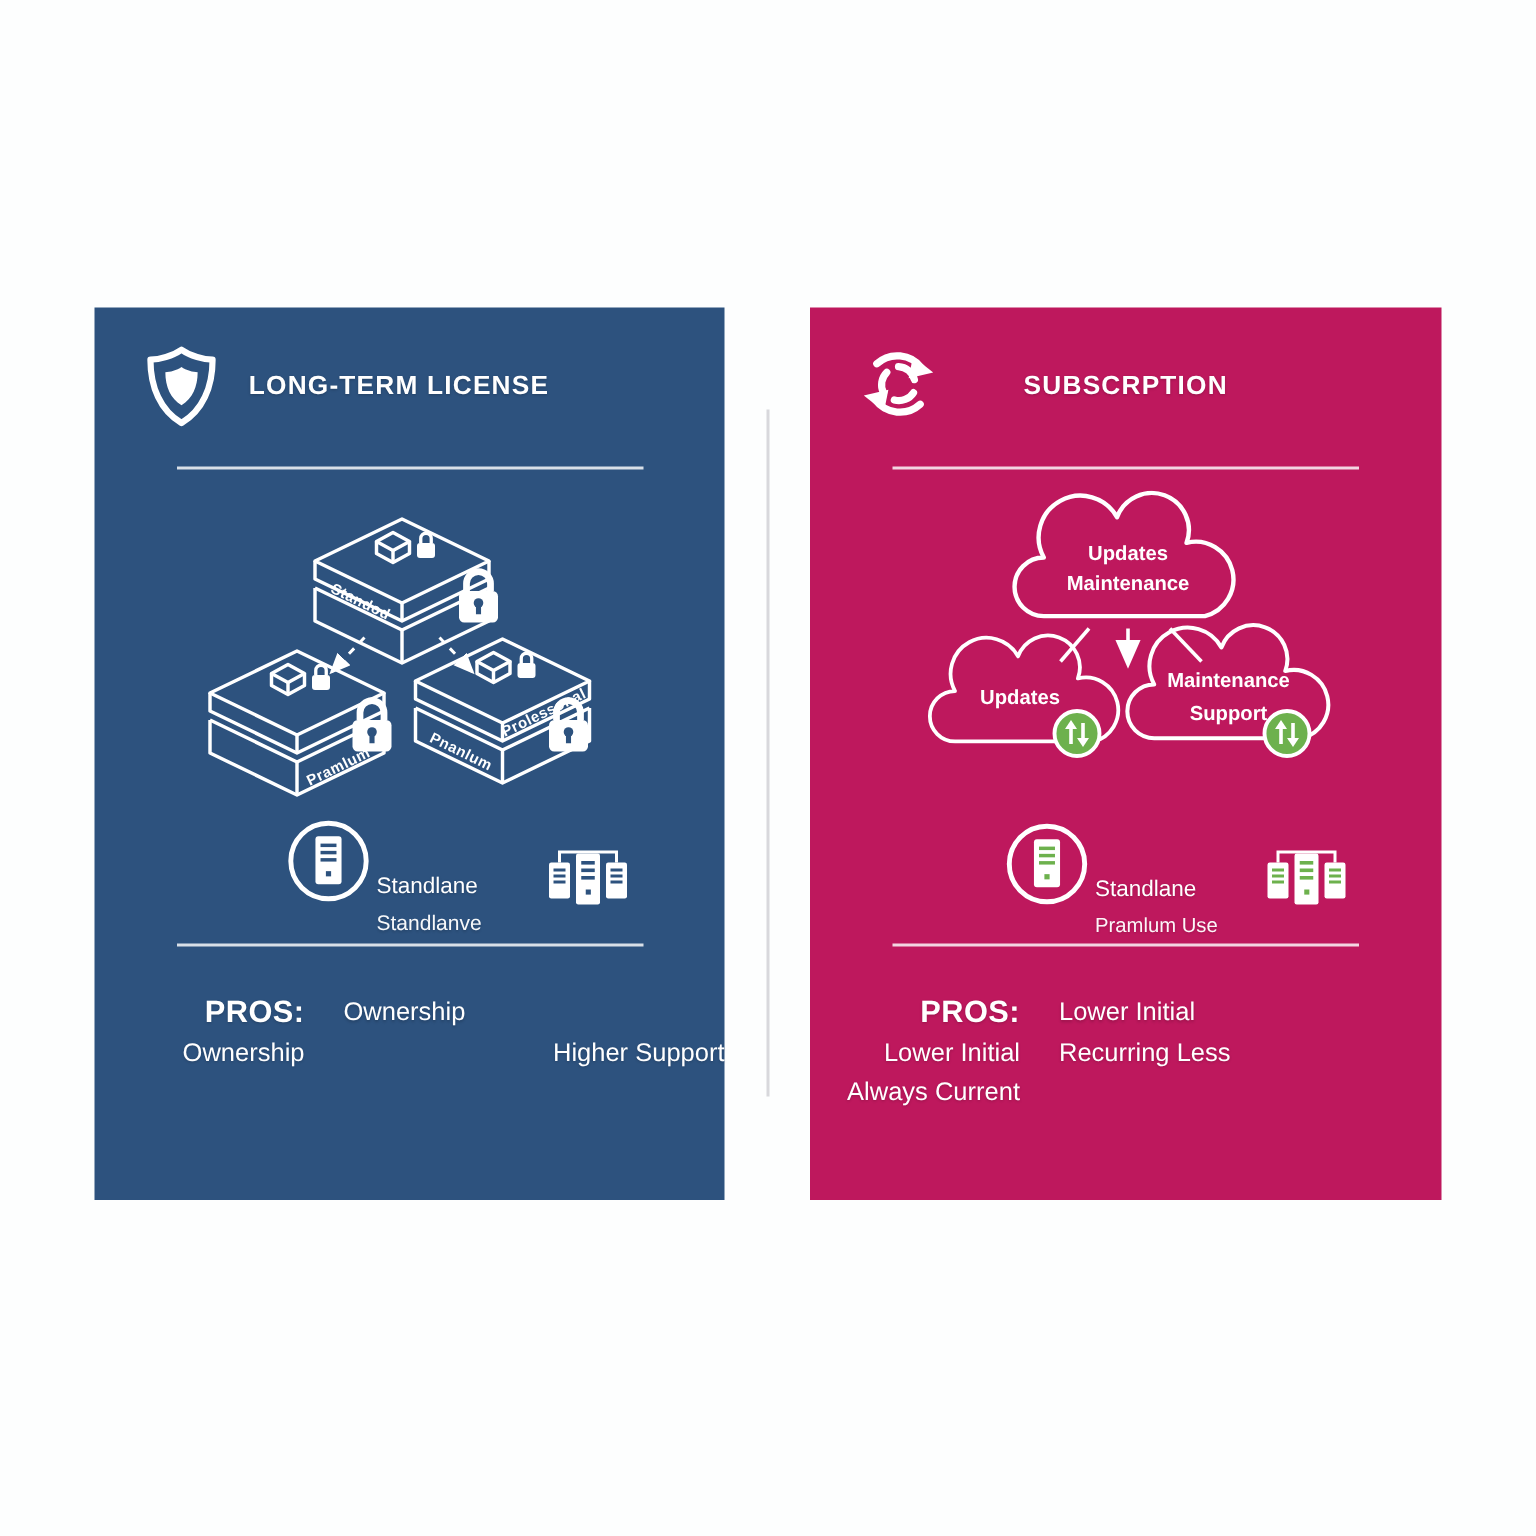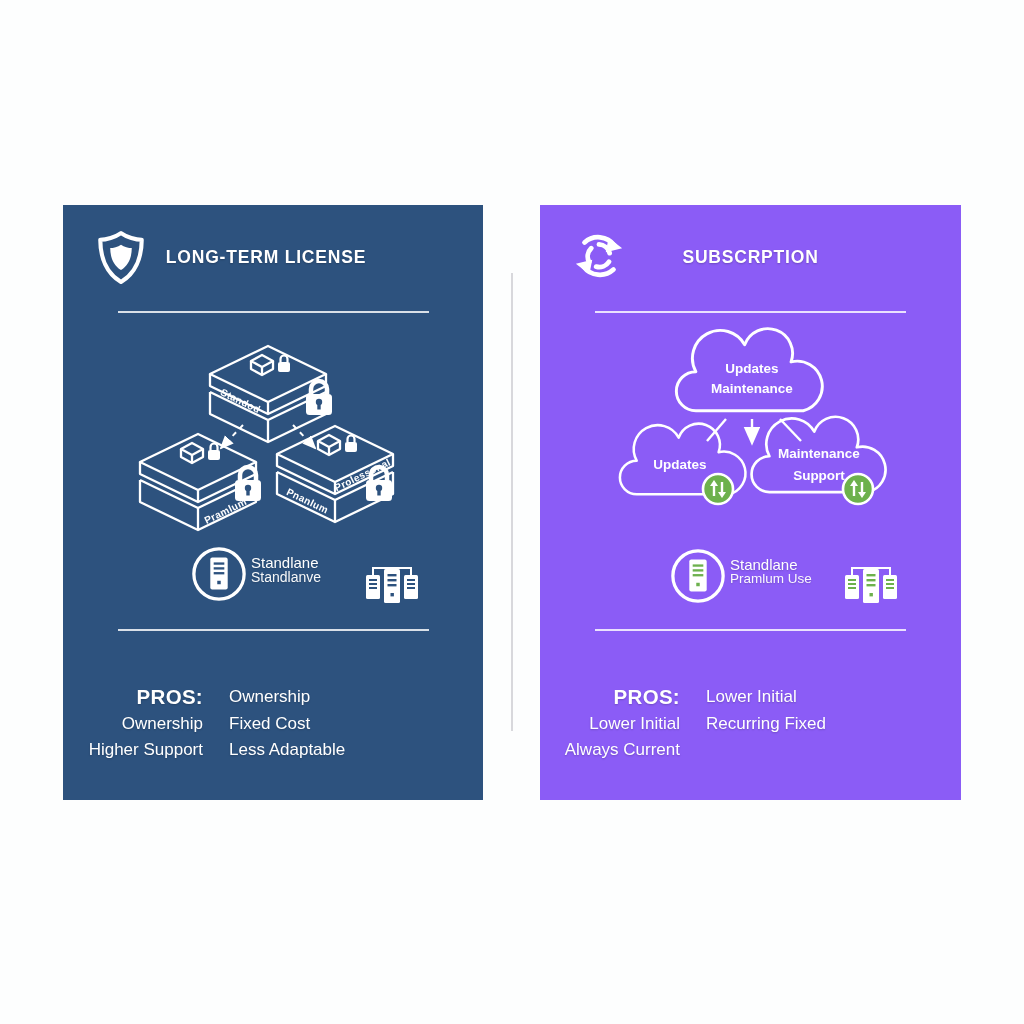--- a/index.html
+++ b/index.html
@@ -30,25 +30,25 @@
     position:absolute;left:55px;width:311px;height:2px;
     background:rgba(255,255,255,.82);
   }
   .rule-top{top:106px;}
   .rule-bottom{top:424px;}
   .diagram{position:absolute;}
   .diagram-boxes{left:28px;top:122px;}
   .diagram-clouds{left:40px;top:122px;}
   .standalone-icon{position:absolute;}
   .standalone-lines{position:absolute;line-height:1;}
-  .standalone-l1{font-size:15px;text-shadow:0 1px 2px rgba(0,0,0,.18);}
-  .standalone-l2{font-size:14px;margin-top:0;opacity:.96;text-shadow:0 1px 2px rgba(0,0,0,.18);}
+  .standalone-l1{font-size:15px;text-shadow:0 1px 2px rgba(0,0,0,.18);margin-top:28px;}
+  .standalone-l2{font-size:14px;margin-top:10px;opacity:.96;text-shadow:0 1px 2px rgba(0,0,0,.18);}
   .network-icon{position:absolute;}
   .pros{
-    position:absolute;top:479px;left:0;right:0;
+    position:absolute;top:457px;left:0;right:0;
     display:grid;grid-template-columns:140px 1fr;column-gap:26px;
     font-size:17px;line-height:26.5px;
     text-shadow:0 1px 2px rgba(0,0,0,.2);
   }
   .pros .cl{text-align:right;}
   .pros .cr{text-align:left;}
   .pros-heading{font-size:20.5px;font-weight:bold;letter-spacing:.3px;}
   svg text{font-family:"Liberation Sans",sans-serif;fill:#fff;}
   .box-label{font-size:10px;font-weight:600;letter-spacing:.4px;}
   .cloud-label{font-size:13.5px;font-weight:600;}
@@ -147,29 +147,27 @@
     <rect x="46" y="20" width="8" height="2" fill="#2d527e"></rect>
     <rect x="46" y="24" width="8" height="2" fill="#2d527e"></rect>
   </svg>
 
   <div class="rule rule-bottom"></div>
 
   <div class="pros">
     <div class="cl pros-heading">PROS:</div>
     <div class="cr">Ownership</div>
     <div class="cl">Ownership</div>
-    <div class="cr">Fixed Cost</div>
     <div class="cl">Higher Support</div>
-    <div class="cr">Less Adaptable</div>
   </div>
 </section>
 
 <div class="mid-divider" style="background-color: rgb(216, 216, 220);"></div>
 
-<section class="panel panel-green" style="background-color: #8b5cf6;">
+<section class="panel panel-green" style="background-color: #be185d;">
   <header class="panel-header">
     <svg class="header-icon" width="54" height="54" viewBox="-28 -28 56 56">
       <g stroke="#fff" fill="none" stroke-width="5" stroke-linecap="round">
         <path d="M-15 -14 A 21 21 0 0 1 16 -11"></path>
         <path d="M15 14 A 21 21 0 0 1 -16 11"></path>
         <path d="M12 0 A 12 12 0 0 1 3 11" transform="rotate(30)"></path>
         <path d="M12 0 A 12 12 0 0 1 3 11" transform="rotate(150)"></path>
         <path d="M12 0 A 12 12 0 0 1 3 11" transform="rotate(270)"></path>
       </g>
       <path d="M10 -19 L24 -8 L7 -4 Z" fill="#fff"></path>
@@ -246,16 +244,16 @@
     <rect x="46" y="20" width="8" height="2" fill="#6db14d"></rect>
     <rect x="46" y="24" width="8" height="2" fill="#6db14d"></rect>
   </svg>
 
   <div class="rule rule-bottom"></div>
 
   <div class="pros">
     <div class="cl pros-heading">PROS:</div>
     <div class="cr">Lower Initial</div>
     <div class="cl">Lower Initial</div>
-    <div class="cr">Recurring Fixed</div>
+    <div class="cr">Recurring Less</div>
     <div class="cl">Always Current</div>
   </div>
 </section>
 
 </body></html>

